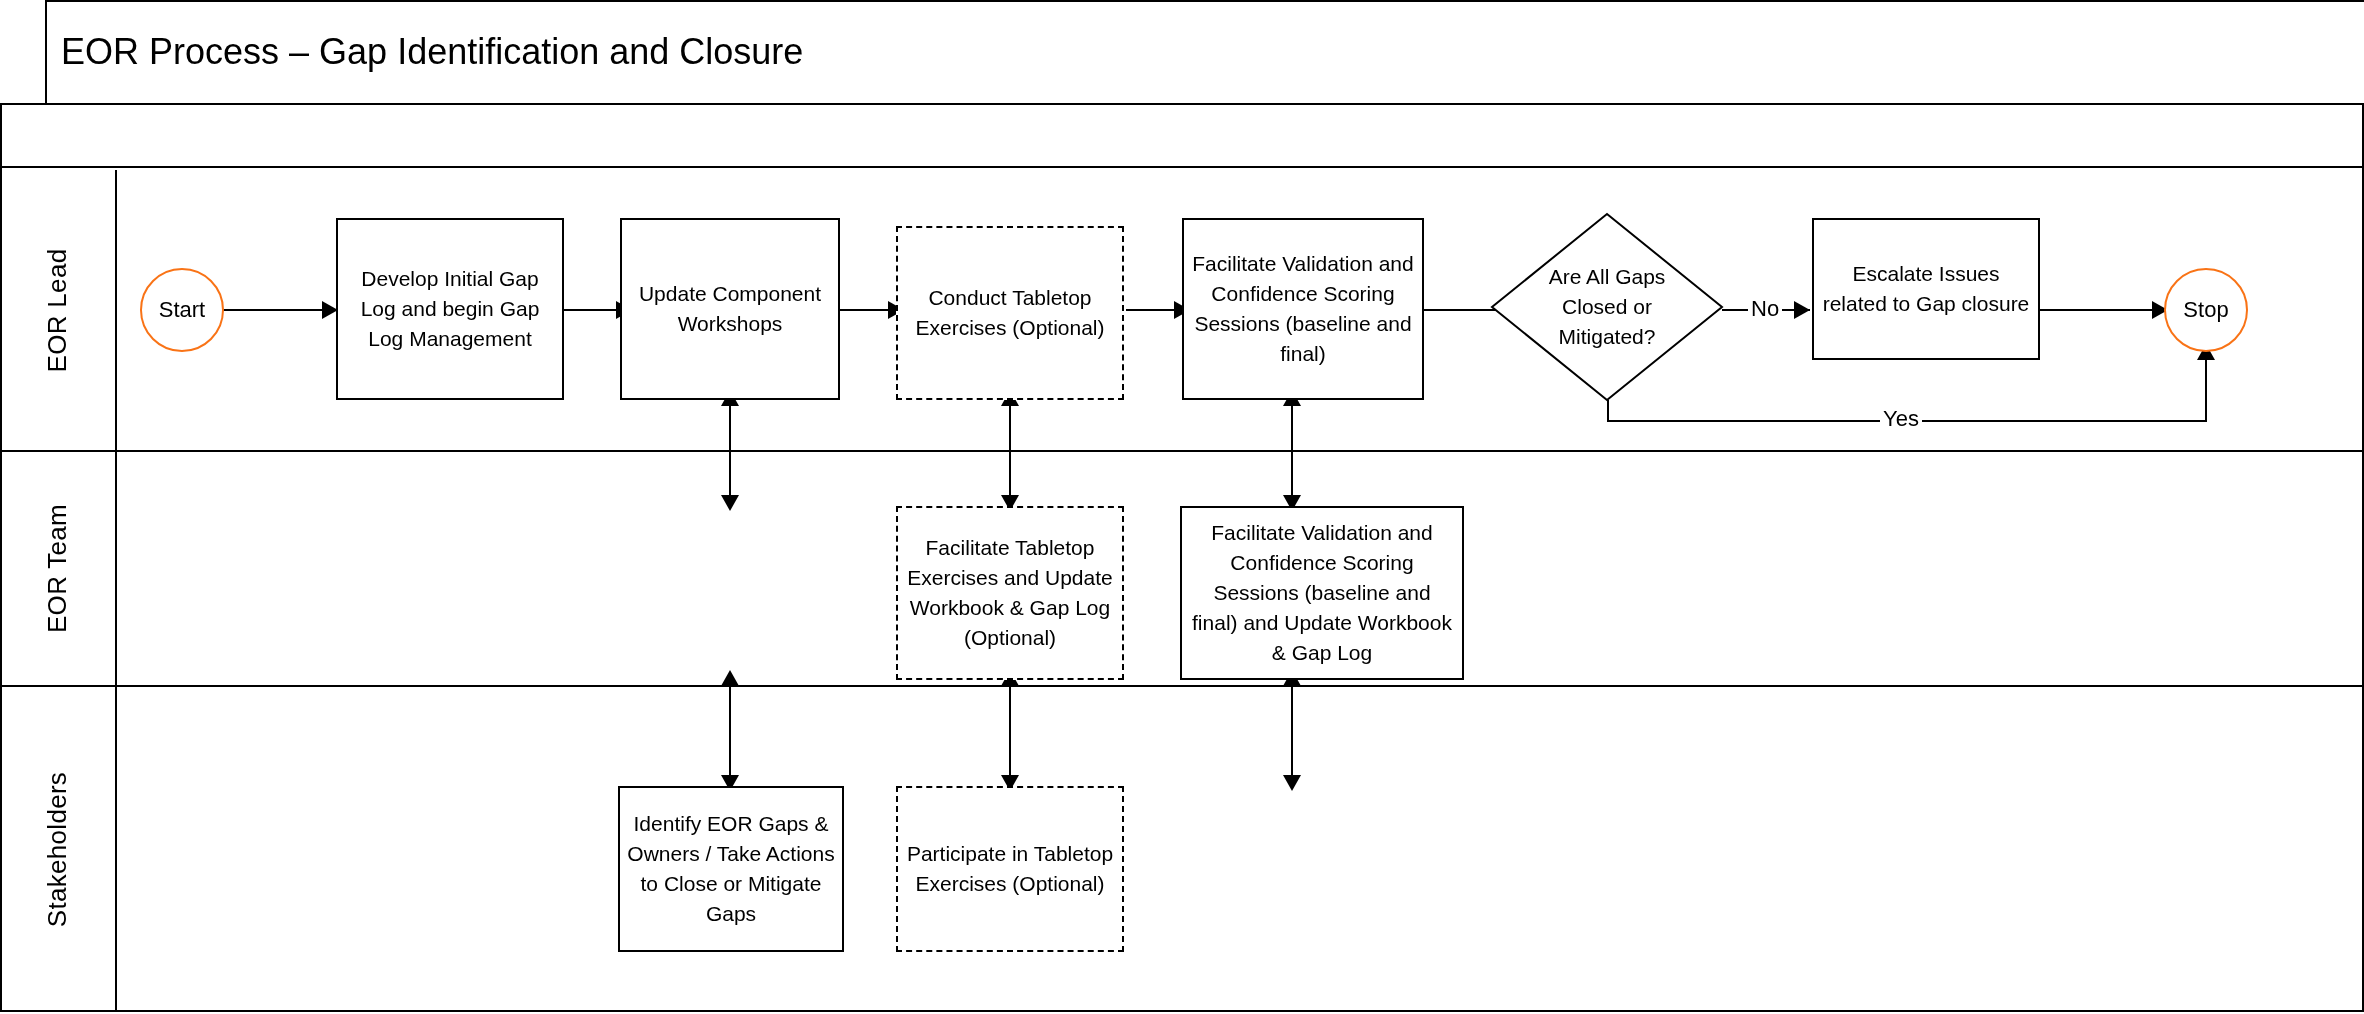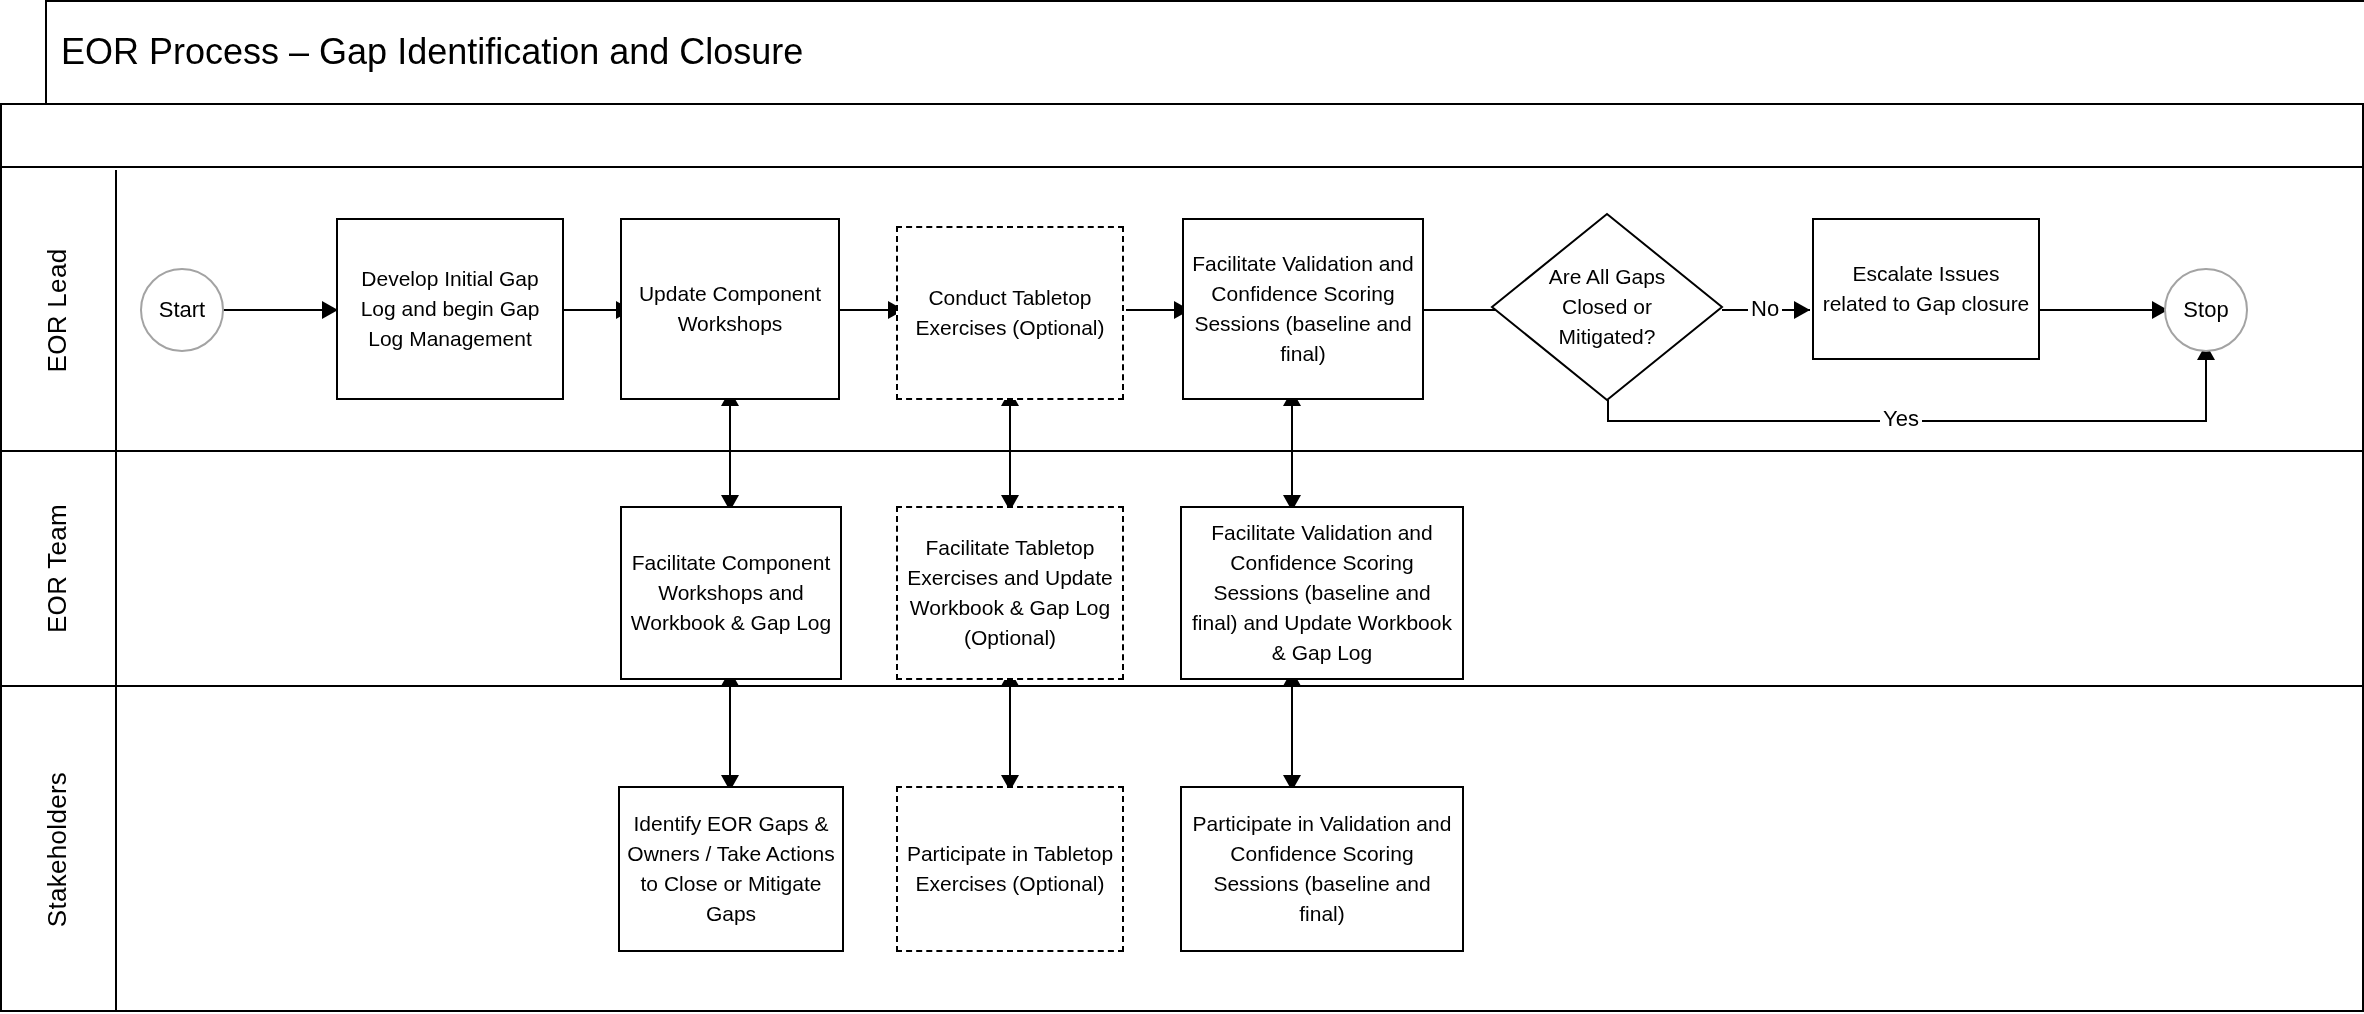--- a/index.html
+++ b/index.html
@@ -19,21 +19,21 @@
   .lane-label{position:absolute;left:0;width:115px;display:flex;align-items:center;justify-content:center;}
   .lane-label span{transform:rotate(-90deg);white-space:nowrap;font-size:26px;letter-spacing:0.3px;}
   #lane-divider{position:absolute;left:115px;top:170px;width:2px;height:842px;background:#000;}
 
   
   .node{position:absolute;box-sizing:border-box;display:flex;align-items:center;justify-content:center;
         text-align:center;background:#fff;z-index:5;}
   .proc{border:2px solid #000;}
   .proc.dashed{border:2px dashed #000;}
   .proc .t{font-size:21px;line-height:30px;padding:0 6px;}
-  .term{border:2px solid #a3a3a3;border-radius:50%;}
+  .term{border:2px solid #f97316;border-radius:50%;}
   .term .t{font-size:22px;}
 
   .diamond{position:absolute;z-index:5;}
   .diamond .shape{position:absolute;inset:0;}
   .diamond .t{position:absolute;inset:0;display:flex;align-items:center;justify-content:center;
               text-align:center;font-size:21px;line-height:30px;}
 
   
   .conn{position:absolute;background:#000;z-index:2;}
   .conn.h{height:2px;}
@@ -152,37 +152,31 @@
   </div>
 
   <div class="node proc" style="left:1812px;top:218px;width:228px;height:142px">
     <span class="t">Escalate Issues related to Gap closure</span>
   </div>
 
   <div class="node term" style="left:2164px;top:268px;width:84px;height:84px">
     <span class="t">Stop</span>
   </div>
 
-  <div class="node proc" style="left:620px;top:506px;width:222px;height:174px">
-    <span class="t">Facilitate Component Workshops and Workbook &amp; Gap Log</span>
-  </div>
 
   <div class="node proc dashed" style="left:896px;top:506px;width:228px;height:174px">
     <span class="t">Facilitate Tabletop Exercises and Update Workbook &amp; Gap Log (Optional)</span>
   </div>
 
   <div class="node proc" style="left:1180px;top:506px;width:284px;height:174px">
     <span class="t">Facilitate Validation and Confidence Scoring Sessions (baseline and final) and Update Workbook &amp; Gap Log</span>
   </div>
 
   <div class="node proc" style="left:618px;top:786px;width:226px;height:166px">
     <span class="t">Identify EOR Gaps &amp; Owners / Take Actions to Close or Mitigate Gaps</span>
   </div>
 
   <div class="node proc dashed" style="left:896px;top:786px;width:228px;height:166px">
     <span class="t">Participate in Tabletop Exercises (Optional)</span>
   </div>
 
-  <div class="node proc" style="left:1180px;top:786px;width:284px;height:166px">
-    <span class="t">Participate in Validation and Confidence Scoring Sessions (baseline and final)</span>
-  </div>
 
 </div>
 
 </body></html>

